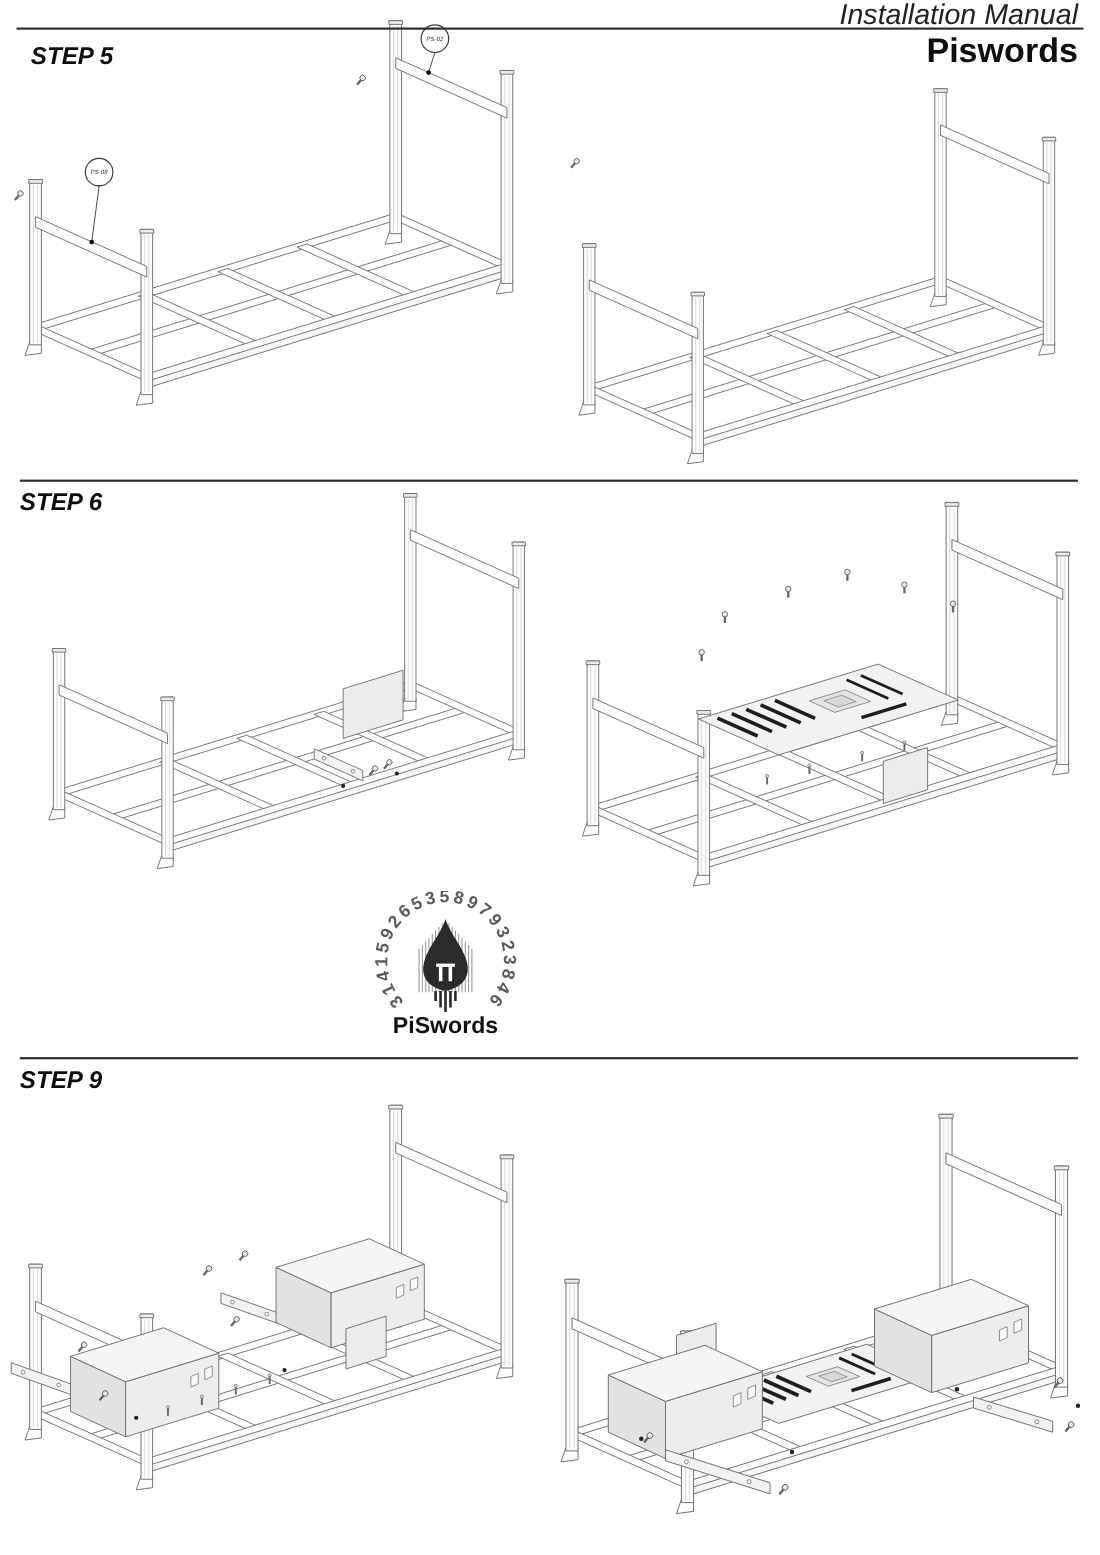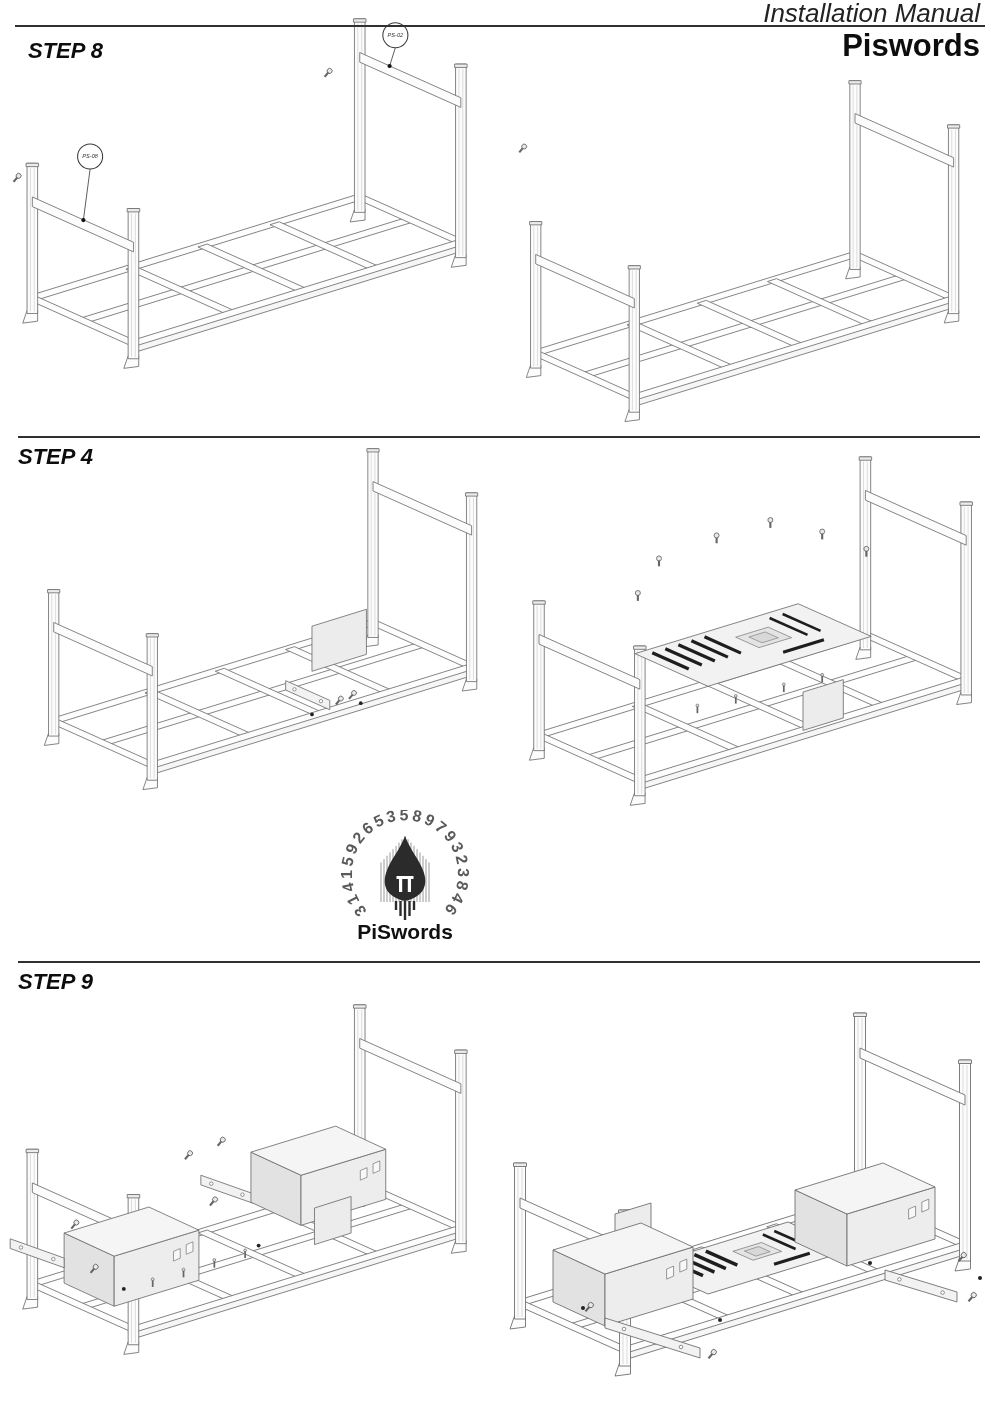--- a/index.html
+++ b/index.html
@@ -20,23 +20,23 @@
 </style>
 </head>
 <body>
 
 <div class="page">
 
   <div class="title">Installation Manual</div>
   <div class="rule rule-top"></div>
   <div class="brand">Piswords</div>
 
-  <h2 class="step step3">STEP 8</h2>
+  <h2 class="step step3">STEP 5</h2>
   <div class="rule rule-4"></div>
-  <h2 class="step step4">STEP 4</h2>
+  <h2 class="step step4">STEP 6</h2>
   <div class="rule rule-5"></div>
   <h2 class="step step5">STEP 9</h2>
 
   <svg id="svg-s3l" class="drawing" style="left:8px;top:14px" width="482" height="364" viewBox="0 0 500 378">
       <g>
         <polygon points="29.6,297.0 369.6,192.0 360.4,188.0 20.4,293.0" fill="#fdfdfd" stroke="#707070" stroke-width="0.9" stroke-linejoin="round"></polygon>
         <polygon points="82.1,320.5 422.1,215.5 412.9,211.5 72.9,316.5" fill="#fdfdfd" stroke="#707070" stroke-width="0.9" stroke-linejoin="round"></polygon>
         <polygon points="131.8,262.0 236.8,309.0 227.2,312.0 122.2,265.0" fill="#fdfdfd" stroke="#707070" stroke-width="0.9" stroke-linejoin="round"></polygon>
         <polygon points="206.6,238.9 311.6,285.9 302.0,288.9 197.0,241.9" fill="#fdfdfd" stroke="#707070" stroke-width="0.9" stroke-linejoin="round"></polygon>
         <polygon points="281.4,215.8 386.4,262.8 376.8,265.8 271.8,218.8" fill="#fdfdfd" stroke="#707070" stroke-width="0.9" stroke-linejoin="round"></polygon>

